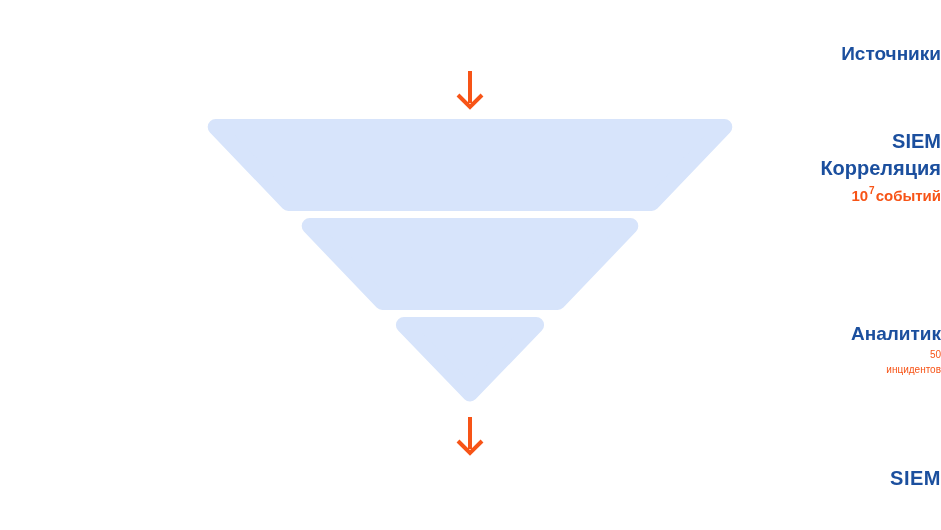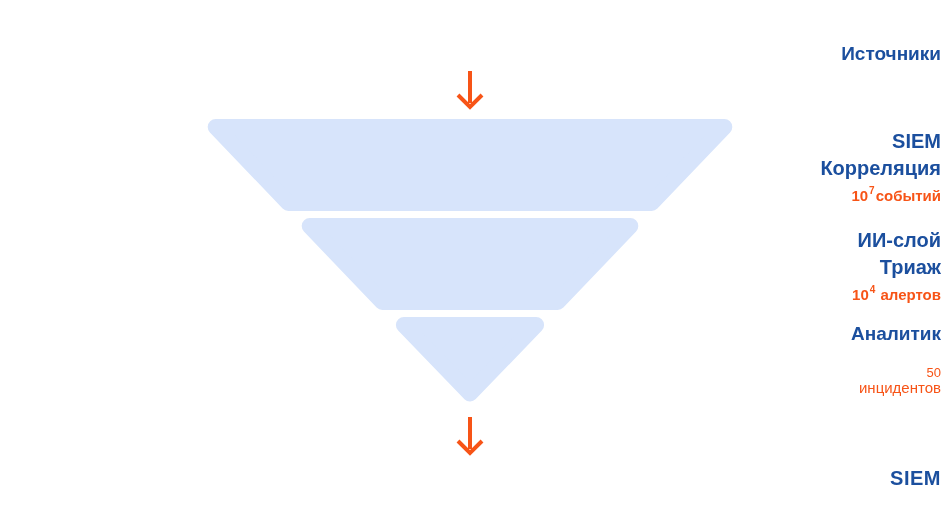--- a/index.html
+++ b/index.html
@@ -57,28 +57,28 @@
   }
   .tier-metric sup {
     font-size: 10px;
     line-height: 0;
     position: relative;
     top: -1px;
     margin: 0 1px;
   }
   .tier-metric-value {
     color: var(--accent-orange);
-    font-size: 13px;
+    font-size: 10px;
     line-height: 17px;
-    margin-top: 18px;
+    margin-top: 0;
     padding-left: 40px;
   }
   .tier-metric-unit {
     color: var(--accent-orange);
-    font-size: 15px;
+    font-size: 10px;
     line-height: 13px;
   }
 </style>
 </head>
 <body>
 
 <div class="canvas">
 
   <svg class="funnel-svg" width="941" height="530" viewBox="0 0 941 530">
 
@@ -98,25 +98,20 @@
   </svg>
 
   <div class="txt node-label top-label">Источники</div>
 
   <div class="txt tier-text-1">
     <div class="tier-title">SIEM</div>
     <div class="tier-title">Корреляция</div>
     <div class="tier-metric"><span>10</span><sup>7</sup><span>событий</span></div>
   </div>
 
-  <div class="txt tier-text-2">
-    <div class="tier-title">ИИ-слой</div>
-    <div class="tier-title">Триаж</div>
-    <div class="tier-metric"><span>10</span><sup>4</sup> <span>алертов</span></div>
-  </div>
 
   <div class="txt tier-text-3">
     <div class="tier-title">Аналитик</div>
     <div class="tier-metric-value">50</div>
     <div class="tier-metric-unit">инцидентов</div>
   </div>
 
   <div class="txt node-label bottom-label">SIEM</div>
 
 </div>

